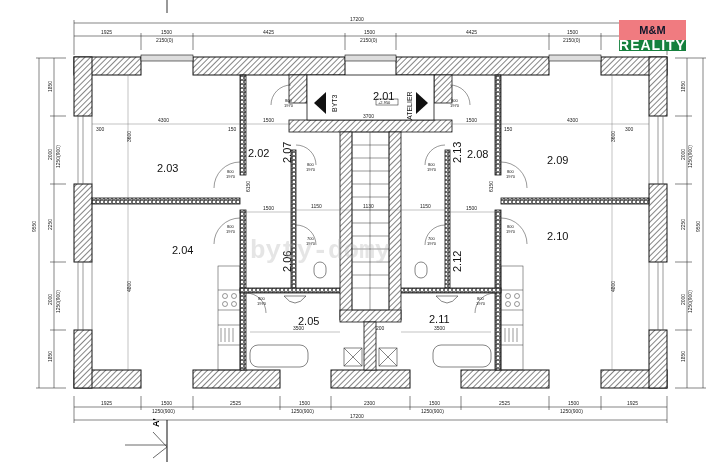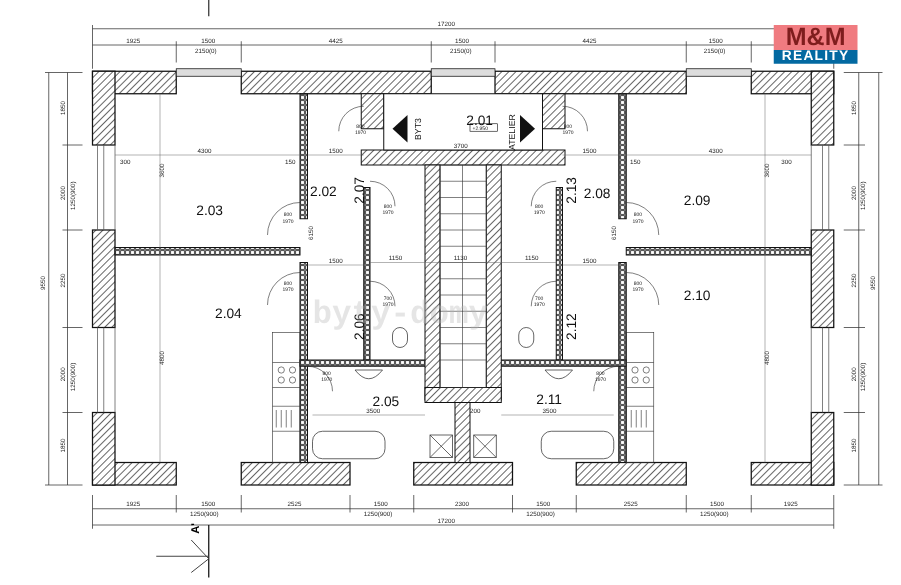--- a/index.html
+++ b/index.html
@@ -3,22 +3,22 @@
 <meta charset="utf-8">
 <style>
   html,body{margin:0;padding:0;background:#fff;}
   body{width:721px;height:468px;overflow:hidden;position:relative;font-family:"Liberation Sans",sans-serif;}
   svg{position:absolute;left:0;top:0;}
   .dim{font-size:5px;fill:#222;font-family:"Liberation Sans",sans-serif;}
   .room{font-size:11px;fill:#111;font-family:"Liberation Sans",sans-serif;}
   .lbl{font-size:7px;fill:#111;font-family:"Liberation Sans",sans-serif;}
   .door{font-size:4px;fill:#111;font-family:"Liberation Sans",sans-serif;}
   .logo{position:absolute;left:619px;top:20px;width:67px;height:34px;}
-  .logo .top{height:20px;background:#f07b80;color:#7f1d1d;font-weight:bold;font-size:20px;text-align:center;line-height:20px;font-family:"Liberation Sans",sans-serif;}
-  .logo .bot{height:11px;background:#0369a1;color:#fff;font-weight:bold;font-size:11px;text-align:center;line-height:11px;letter-spacing:1px;font-family:"Liberation Sans",sans-serif;}
+  .logo .top{height:20px;background:#f07b80;color:#0f172a;font-weight:bold;font-size:11px;text-align:center;line-height:20px;font-family:"Liberation Sans",sans-serif;}
+  .logo .bot{height:11px;background:#15803d;color:#fff;font-weight:bold;font-size:14px;text-align:center;line-height:11px;letter-spacing:1px;font-family:"Liberation Sans",sans-serif;}
   .wm{position:absolute;left:250px;top:236px;font-size:26px;color:rgba(180,180,180,0.35);font-family:Liberation Mono, monospace;font-weight:bold;}
 </style>
 </head>
 <body>
 
 <svg width="721" height="468" viewBox="0 0 721 468">
   <defs>
     <pattern id="hatch" patternUnits="userSpaceOnUse" width="4" height="4" patternTransform="rotate(45)">
       <rect width="4" height="4" fill="#fff"></rect>
       <line x1="0" y1="0" x2="0" y2="4" stroke="#333" stroke-width="1.2"></line>

